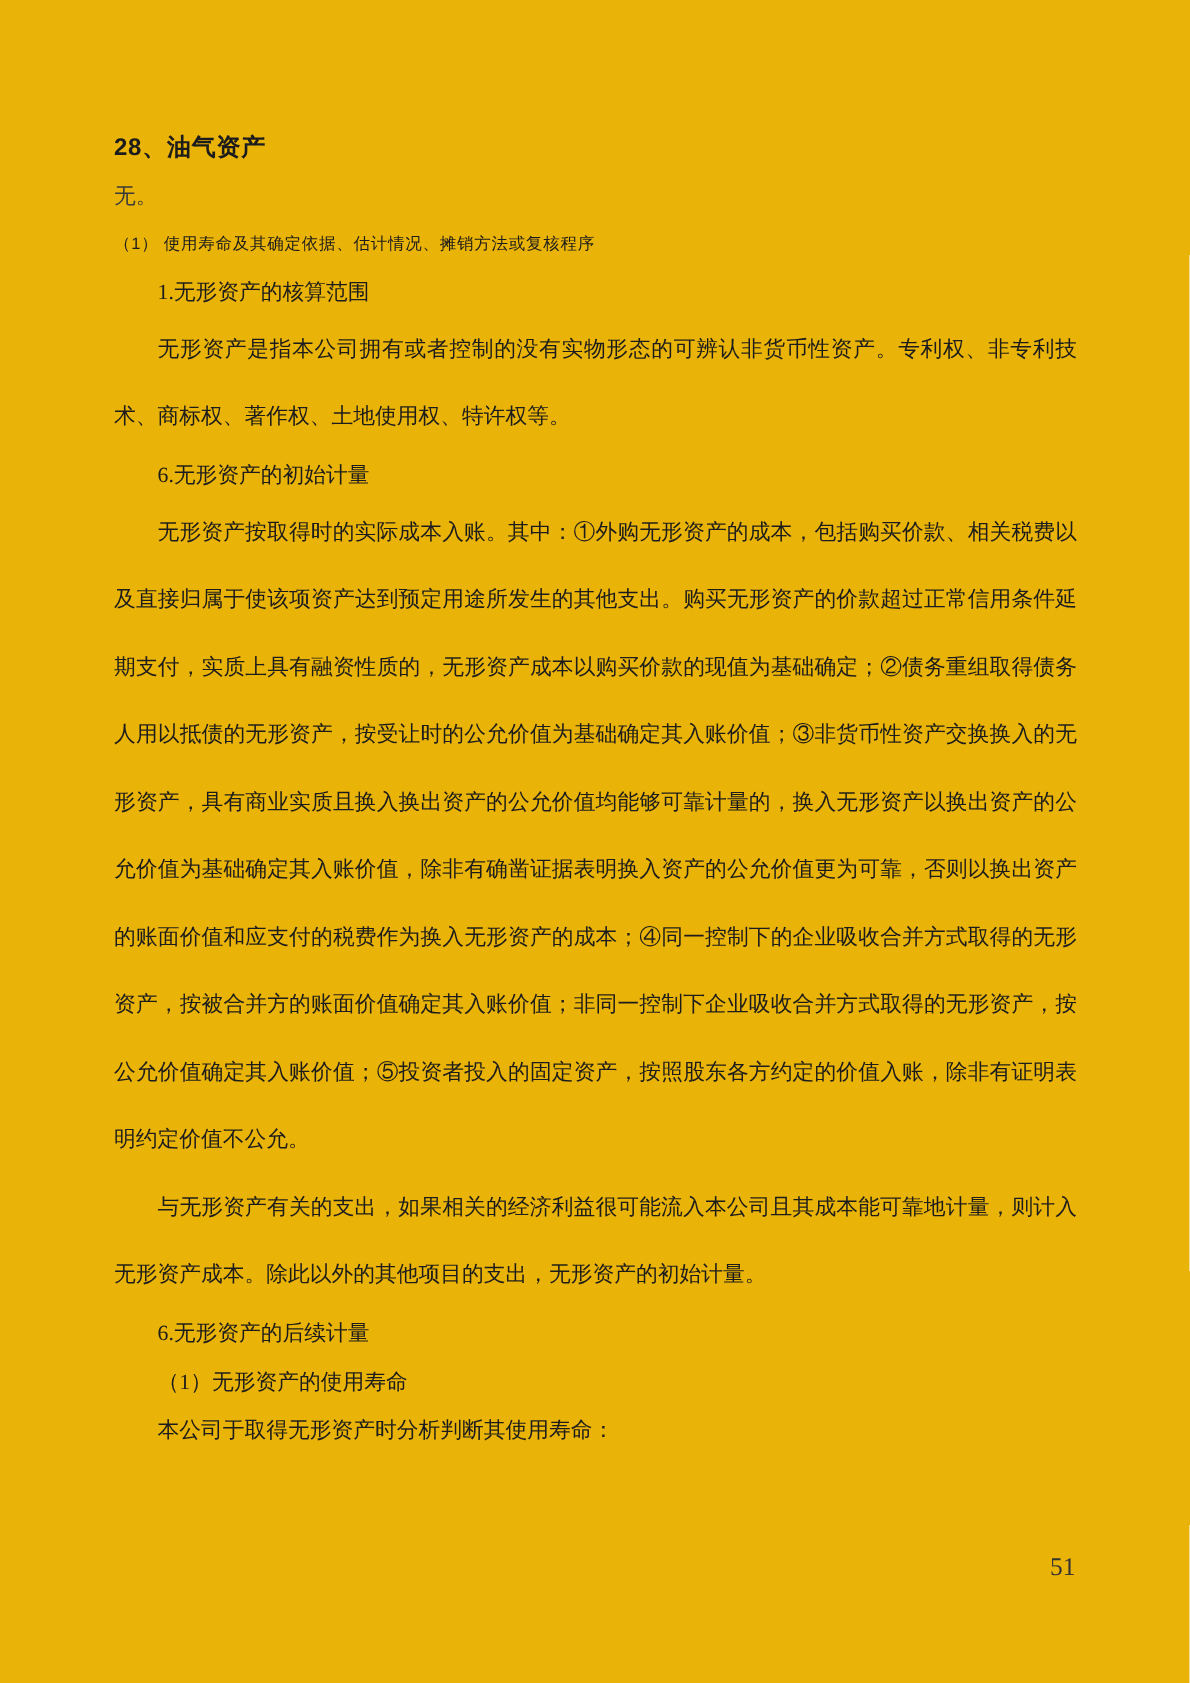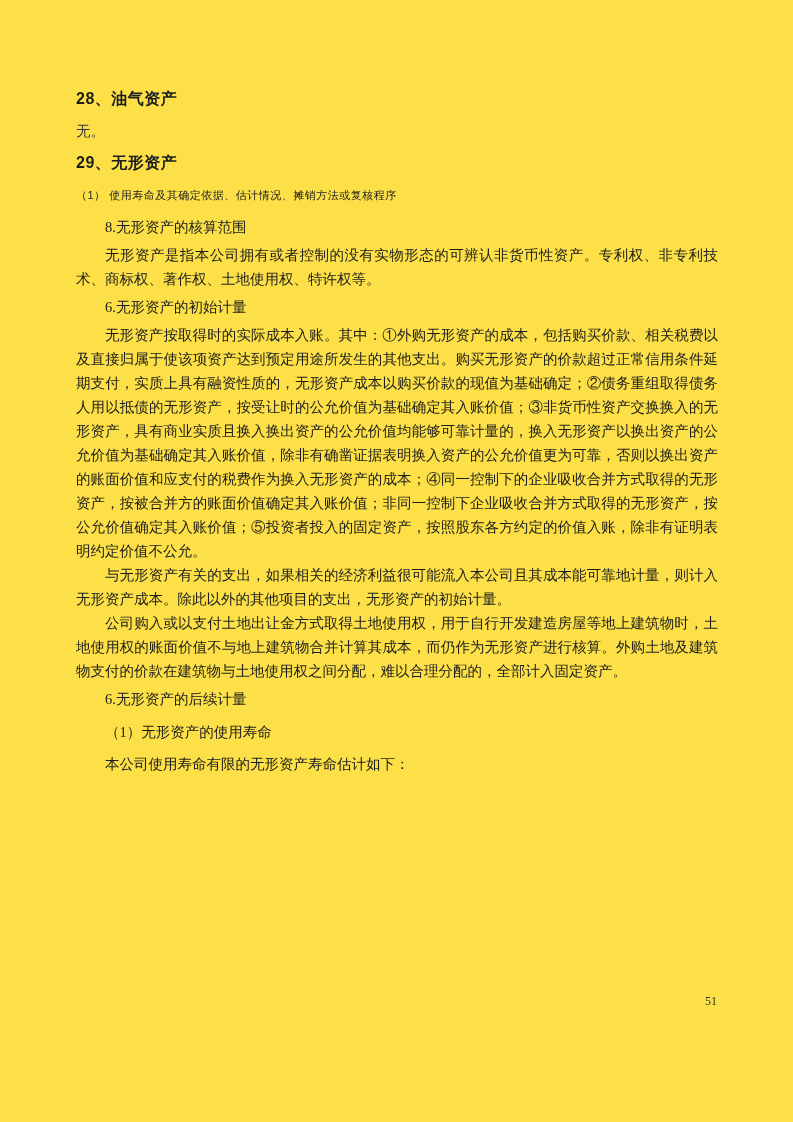--- a/index.html
+++ b/index.html
@@ -1,20 +1,20 @@
 <!DOCTYPE html>
 <html><head>
 <meta charset="utf-8">
 <style>
   html, body { margin: 0; padding: 0; background: #ffffff; }
   .page {
     position: relative;
     width: 793px;
     height: 1122px;
-    background: #fde047;
+    background: #eab308;
     overflow: hidden;
     font-family: "Liberation Serif", "DejaVu Serif", serif;
     color: #1c1c1c;
   }
   .content {
     position: absolute;
     top: 83px;
     left: 76px;
     width: 642px;
   }
@@ -42,47 +42,45 @@
     letter-spacing: 0.5px;
     margin-bottom: 14px;
   }
   .item {
     font-size: 14.5px;
     line-height: 32.2px;
     text-indent: 2em;
   }
   .para {
     font-size: 14.5px;
-    line-height: 24px;
+    line-height: 45px;
     text-indent: 2em;
     text-align: justify;
     text-justify: inter-ideograph;
   }
   .page-num {
     position: absolute;
-    top: 992px;
+    top: 1036px;
     right: 76px;
-    font-size: 12px;
+    font-size: 17px;
     line-height: 18px;
     color: #333333;
   }
 </style>
 </head>
 <body>
 
 <div class="page">
   <div class="content">
     <p class="h-num h28">28、油气资产</p>
     <p class="plain">无。</p>
-    <p class="h-num h29">29、无形资产</p>
     <p class="h-sub">（1）  使用寿命及其确定依据、估计情况、摊销方法或复核程序</p>
-    <p class="item">8.无形资产的核算范围</p>
+    <p class="item">1.无形资产的核算范围</p>
     <p class="para">无形资产是指本公司拥有或者控制的没有实物形态的可辨认非货币性资产。专利权、非专利技术、商标权、著作权、土地使用权、特许权等。</p>
     <p class="item">6.无形资产的初始计量</p>
     <p class="para">无形资产按取得时的实际成本入账。其中：①外购无形资产的成本，包括购买价款、相关税费以及直接归属于使该项资产达到预定用途所发生的其他支出。购买无形资产的价款超过正常信用条件延期支付，实质上具有融资性质的，无形资产成本以购买价款的现值为基础确定；②债务重组取得债务人用以抵债的无形资产，按受让时的公允价值为基础确定其入账价值；③非货币性资产交换换入的无形资产，具有商业实质且换入换出资产的公允价值均能够可靠计量的，换入无形资产以换出资产的公允价值为基础确定其入账价值，除非有确凿证据表明换入资产的公允价值更为可靠，否则以换出资产的账面价值和应支付的税费作为换入无形资产的成本；④同一控制下的企业吸收合并方式取得的无形资产，按被合并方的账面价值确定其入账价值；非同一控制下企业吸收合并方式取得的无形资产，按公允价值确定其入账价值；⑤投资者投入的固定资产，按照股东各方约定的价值入账，除非有证明表明约定价值不公允。</p>
     <p class="para">与无形资产有关的支出，如果相关的经济利益很可能流入本公司且其成本能可靠地计量，则计入无形资产成本。除此以外的其他项目的支出，无形资产的初始计量。</p>
-    <p class="para">公司购入或以支付土地出让金方式取得土地使用权，用于自行开发建造房屋等地上建筑物时，土地使用权的账面价值不与地上建筑物合并计算其成本，而仍作为无形资产进行核算。外购土地及建筑物支付的价款在建筑物与土地使用权之间分配，难以合理分配的，全部计入固定资产。</p>
     <p class="item">6.无形资产的后续计量</p>
     <p class="item">（1）无形资产的使用寿命</p>
-    <p class="item">本公司使用寿命有限的无形资产寿命估计如下：</p>
+    <p class="item">本公司于取得无形资产时分析判断其使用寿命：</p>
   </div>
   <div class="page-num">51</div>
 </div>
 
 </body></html>

